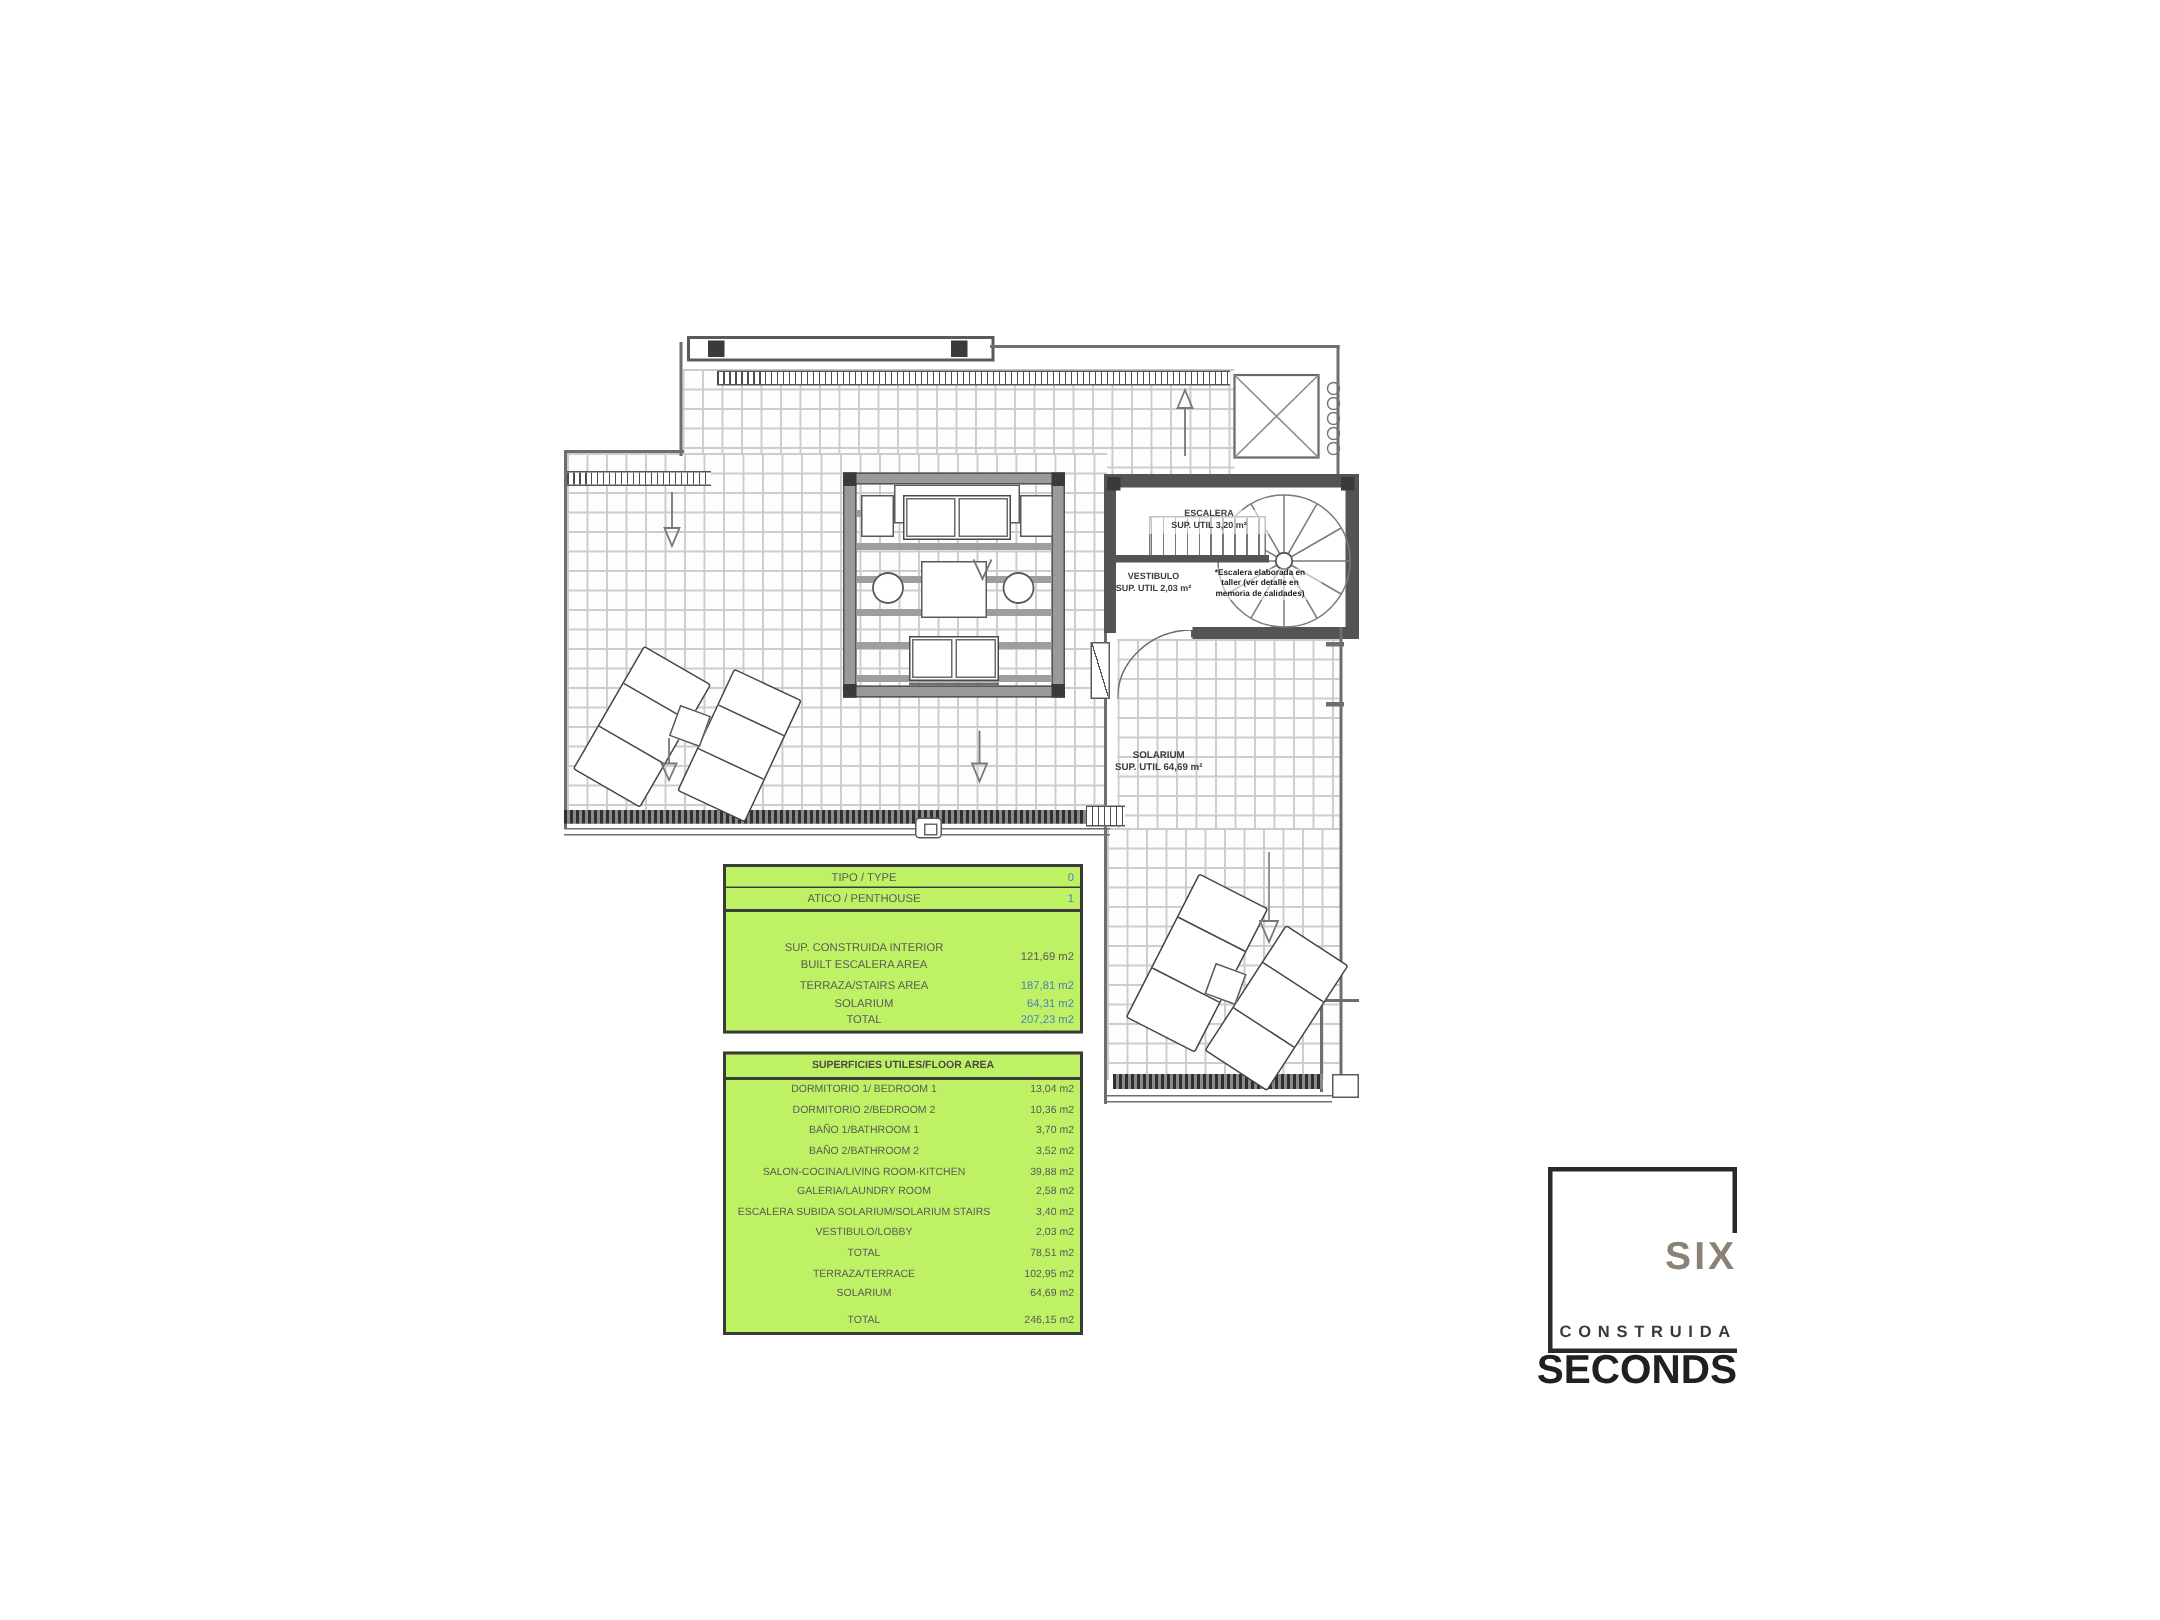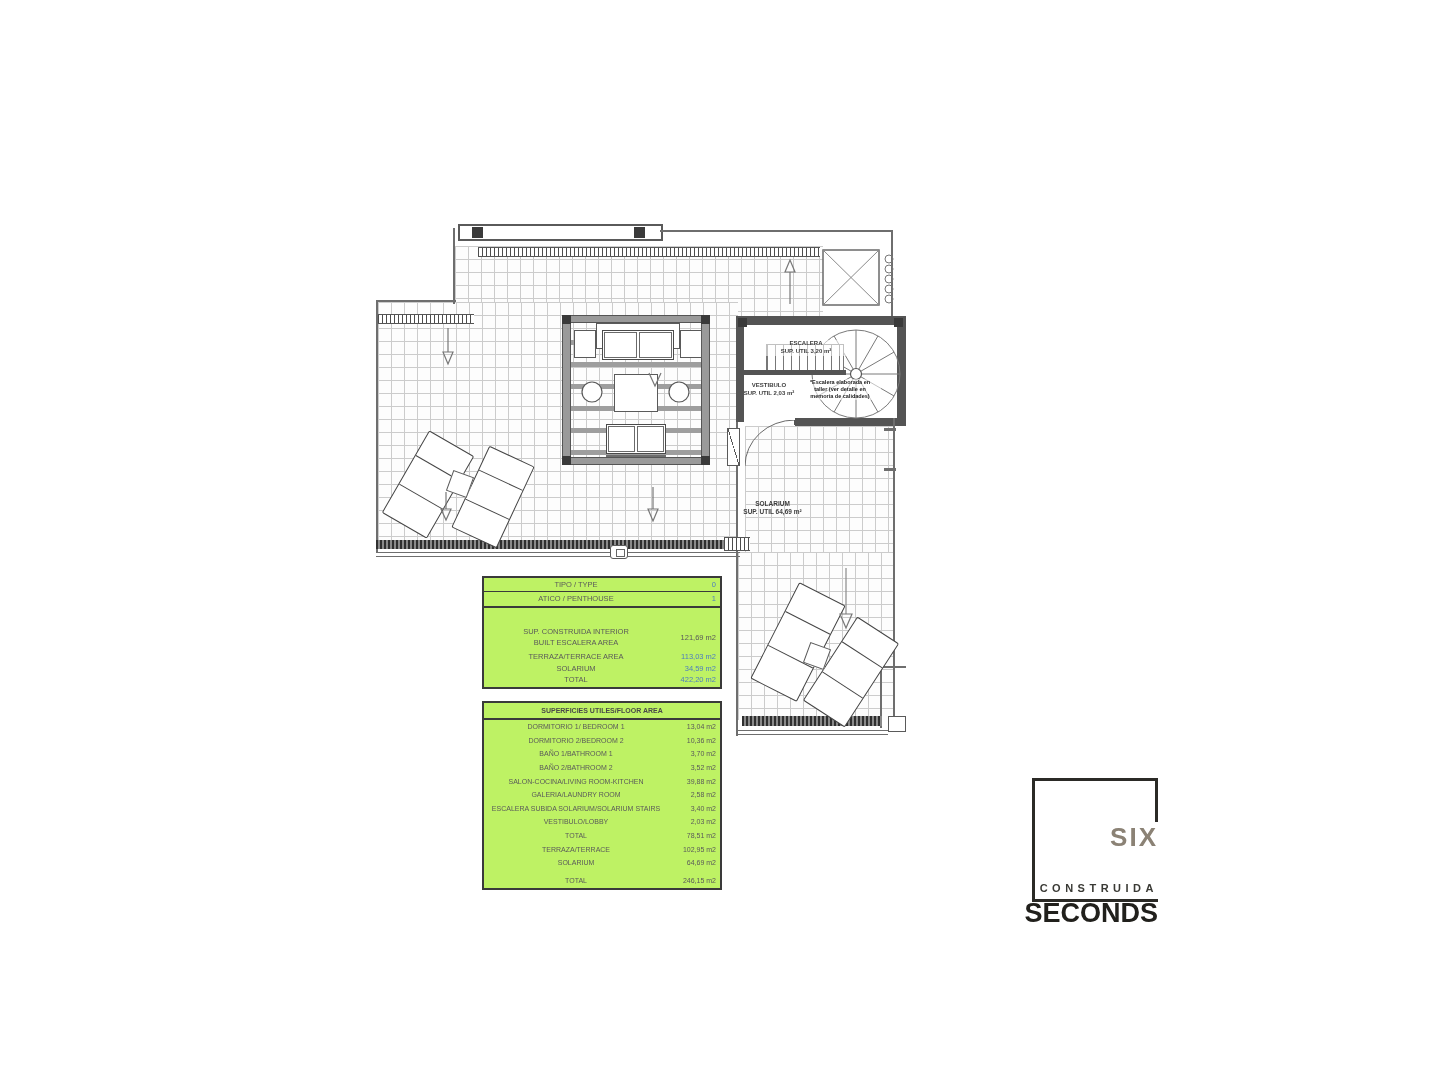--- a/index.html
+++ b/index.html
@@ -274,30 +274,30 @@
     <span class="tval blue">1</span>
   </div>
   <div class="trow" style="height:28px;margin-top:18px;">
     <span class="tlabel" style="line-height:1.4;">
       <span>SUP. CONSTRUIDA INTERIOR</span><br>
       <span>BUILT ESCALERA AREA</span>
     </span>
     <span class="tval">121,69 m2</span>
   </div>
   <div class="trow" style="height:14px;">
-    <span class="tlabel">TERRAZA/TERRACE AREA</span>
-    <span class="tval blue">113,03 m2</span>
+    <span class="tlabel">TERRAZA/STAIRS AREA</span>
+    <span class="tval blue">187,81 m2</span>
   </div>
   <div class="trow" style="height:14px;">
     <span class="tlabel">SOLARIUM</span>
-    <span class="tval blue">34,59 m2</span>
+    <span class="tval blue">64,31 m2</span>
   </div>
   <div class="trow" style="flex:1;align-items:flex-end;padding-bottom:3px;">
     <span class="tlabel">TOTAL</span>
-    <span class="tval blue">422,20 m2</span>
+    <span class="tval blue">207,23 m2</span>
   </div>
 </div>
 
 <div class="datatable" style="left:482px;top:701px;width:240px;height:189px;font-size:7px;display:flex;flex-direction:column;">
   <div class="trow" style="height:15px;border-bottom:2px solid #3a3a3a;">
     <span class="tlabel" style="font-weight:bold;color:#4a4a4a;">SUPERFICIES UTILES/FLOOR AREA</span>
   </div>
   <div class="trow" style="height:13.6px;">
     <span class="tlabel">DORMITORIO 1/ BEDROOM 1</span>
     <span class="tval">13,04 m2</span>

